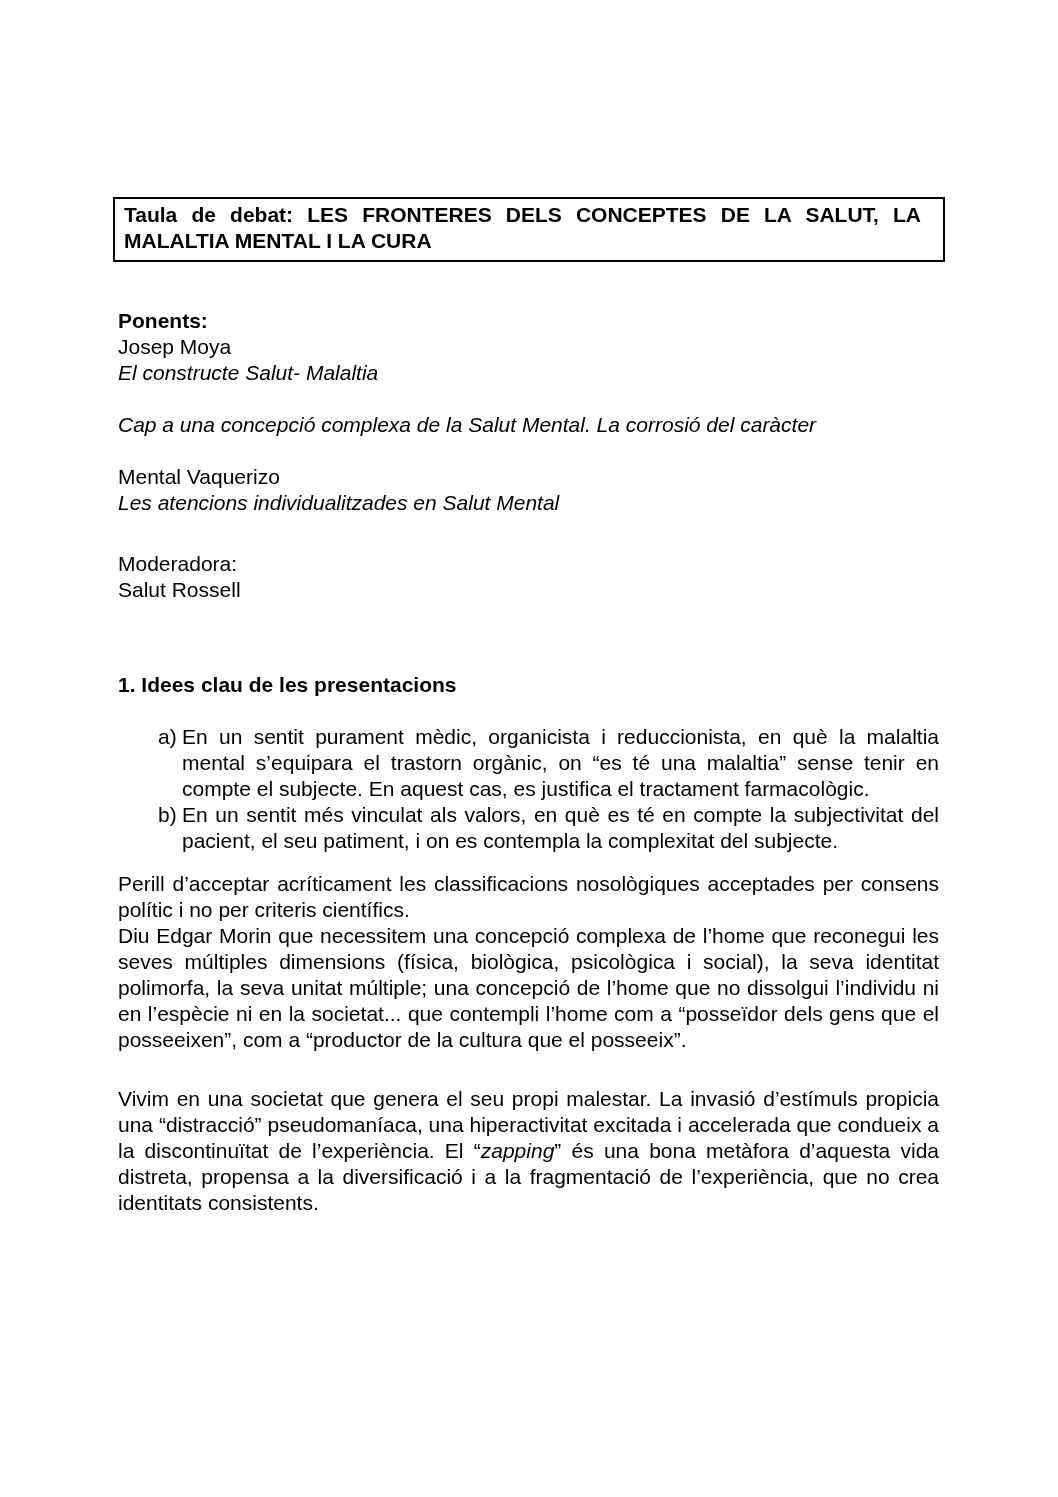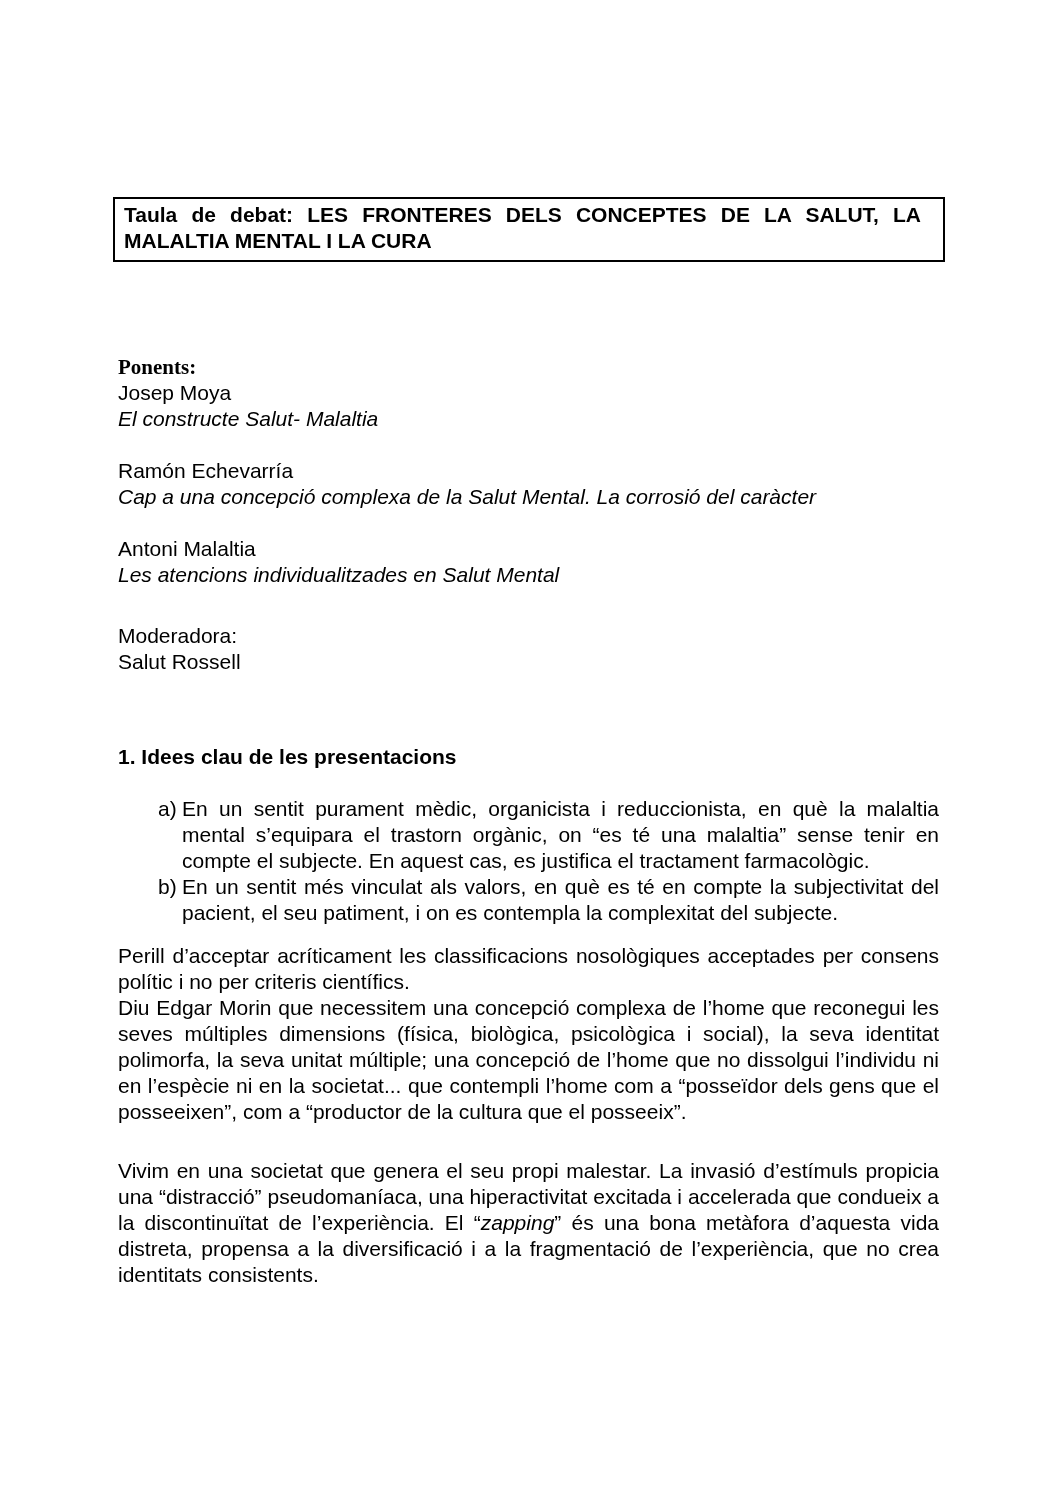--- a/index.html
+++ b/index.html
@@ -29,23 +29,22 @@
 
   .title-box {
     border: 2px solid #000000;
     margin: 0 -6px 0 -5px;
     padding: 3px 22px 6px 9px;
     font-weight: 700;
     text-align: justify;
   }
 
   .ponents-label {
-    margin-top: 92px;
+    margin-top: 46px;
     font-weight: 700;
-    font-family: Liberation Serif, serif;
   }
   .speaker + .speaker {
     margin-top: 26px;
   }
   .moderator {
     margin-top: 35px;
   }
   .section-heading {
     margin-top: 69px;
     font-weight: 700;
@@ -84,26 +83,25 @@
     </div>
 
     <div class="ponents-label">Ponents:</div>
 
     <div class="speaker">
       <div>Josep Moya</div>
       <div class="italic">El constructe Salut- Malaltia</div>
     </div>
 
     <div class="speaker">
-      <div>Ramón Echevarría</div>
       <div class="italic">Cap a una concepció complexa de la Salut Mental. La corrosió del caràcter</div>
     </div>
 
     <div class="speaker">
-      <div>Antoni Malaltia</div>
+      <div>Mental Vaquerizo</div>
       <div class="italic">Les atencions individualitzades en Salut Mental</div>
     </div>
 
     <div class="moderator">
       <div class="bold">Moderadora:</div>
       <div>Salut Rossell</div>
     </div>
 
     <div class="section-heading">1. Idees clau de les presentacions</div>
 

